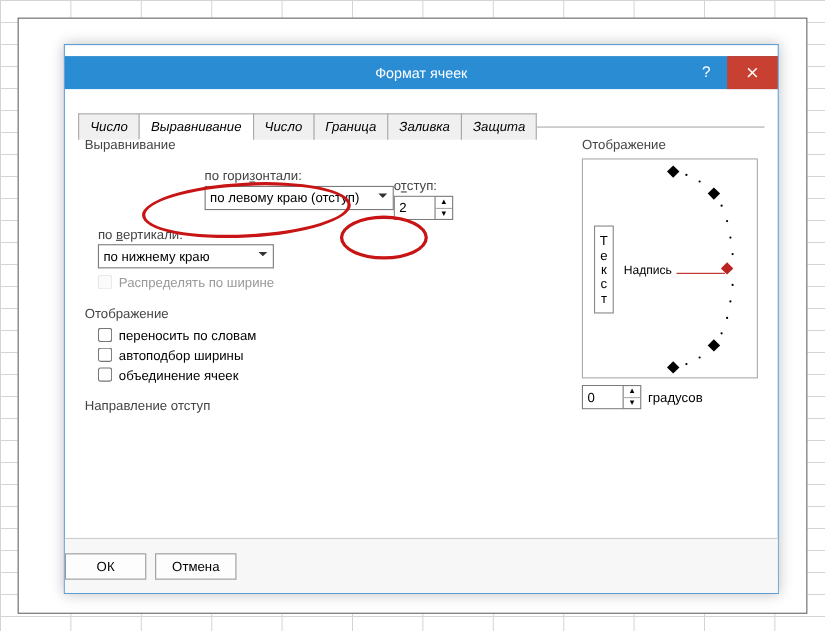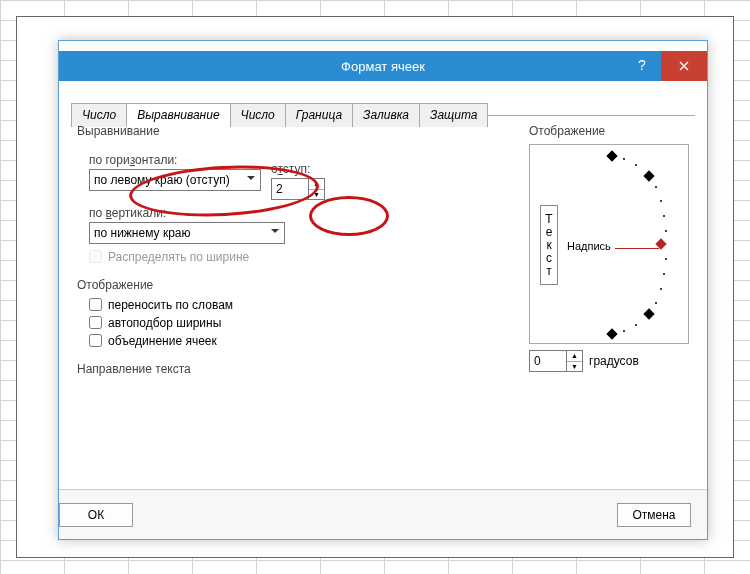--- a/index.html
+++ b/index.html
@@ -27,29 +27,29 @@
     .label { color: #444; margin-bottom: 2px; display: inline-block; }
     .label .u { text-decoration: underline; }
     select { border: 1px solid #7a7a7a; background: #fff; height: 22px; padding: 0 12px 0 4px; cursor: pointer; appearance: none; position: relative; }
     .select-wrap { position: relative; display: inline-block; }
     .select-wrap::after { content: ""; position: absolute; right: 6px; top: 50%; transform: translateY(-50%); border: 4px solid transparent; border-top-color: #333; pointer-events: none; }
     .spinner { display: inline-flex; border: 1px solid #7a7a7a; height: 22px; }
     .spinner input { width: 36px; border: none; padding: 0 4px; }
     .spinbtns { display: flex; flex-direction: column; width: 16px; border-left: 1px solid #7a7a7a; }
     .spinbtns div { flex: 1; display: flex; align-items: center; justify-content: center; cursor: pointer; font-size: 7px; }
     .spinbtns div:first-child { border-bottom: 1px solid #aaa; }
-    .row { display: flex; align-items: center; gap: 10px; margin-bottom: 6px; }
+    .row { display: flex; align-items: center; margin-bottom: 6px; justify-content: center; }
     .chk { display: flex; gap: 6px; margin-bottom: 4px; }
     .chk input { width: 13px; height: 13px; }
     .chk.disabled { color: #999; }
     .chk.disabled input { opacity: 0.5; }
     .orient-box { border: 1px solid #aaa; height: 200px; margin-top: 4px; position: relative; }
     .orient-text { position: absolute; left: 10px; top: 60px; font-size: 11px; line-height: 13px; text-align: center; border: 1px solid #888; width: 18px; height: 80px; display: flex; flex-direction: column; align-items: center; justify-content: center; }
     .orient-arc { position: absolute; left: 35px; top: 5px; right: 10px; bottom: 5px; }
-    .footer { position: absolute; left: 0; right: 0; bottom: 0; height: 50px; border-top: 1px solid #ccc; background: #f7f7f7; display: flex; align-items: center; justify-content: space-between; padding-right: 16px; gap: 8px; }
+    .footer { position: absolute; left: 0; right: 0; bottom: 0; height: 50px; border-top: 1px solid #ccc; background: #f7f7f7; display: flex; align-items: center; justify-content: flex-start; padding-right: 16px; gap: 8px; }
     .btn { min-width: 74px; height: 24px; border: 1px solid #999; background: #fdfdfd; cursor: pointer; }
     .mark { position: absolute; border: 3px solid #c81414; border-radius: 50%; pointer-events: none; }
     .mark1 { left: 70px; top: 50px; width: 190px; height: 50px; transform: rotate(-3deg); }
     .mark2 { left: 250px; top: 80px; width: 80px; height: 40px; }
     .diamond { position: absolute; width: 8px; height: 8px; background: #000; transform: rotate(45deg); }
     .diamond.sel { background: #b22; }
     .dot { position: absolute; width: 2px; height: 2px; background: #000; border-radius: 50%; }
   </style>
 </head>
 <body>
@@ -98,21 +98,21 @@
                 <div class="spinbtns">
                   <div>▲</div>
                   <div>▼</div>
                 </div>
               </div>
             </div>
           </div>
           <div style="margin-bottom:6px;">
             <span class="label">по <span class="u">в</span>ертикали:</span><br>
             <span class="select-wrap">
-              <select style="width:196px;">
+              <select style="width:160px;">
                 <option>по нижнему краю</option>
               </select>
             </span>
           </div>
           <div class="chk disabled">
             <input type="checkbox" disabled="" style="">
             <span>Распределять по ширине</span>
           </div>
         </div>
       </fieldset>
@@ -129,21 +129,21 @@
             <span><span class="u">а</span>втоподбор ширины</span>
           </div>
           <div class="chk">
             <input type="checkbox" style="">
             <span><span class="u">о</span>бъединение ячеек</span>
           </div>
         </div>
       </fieldset>
 
       <fieldset>
-        <legend>Направление текста</legend>
+        <legend>Направление отступ</legend>
       </fieldset>
     </div>
 
     <div class="right">
       <fieldset>
         <legend>Отображение</legend>
         <div class="orient-box">
           <div class="orient-text">
             <span>Т</span>
               <span>е</span>

